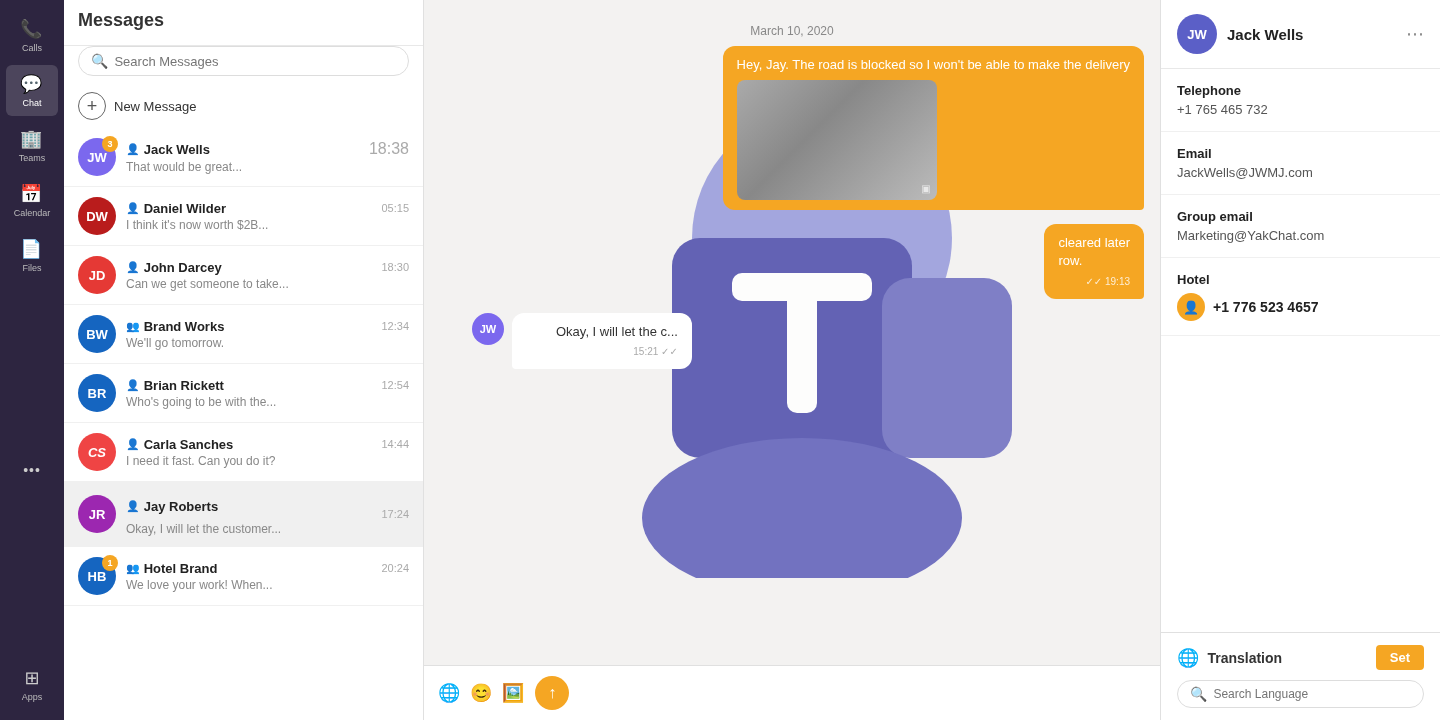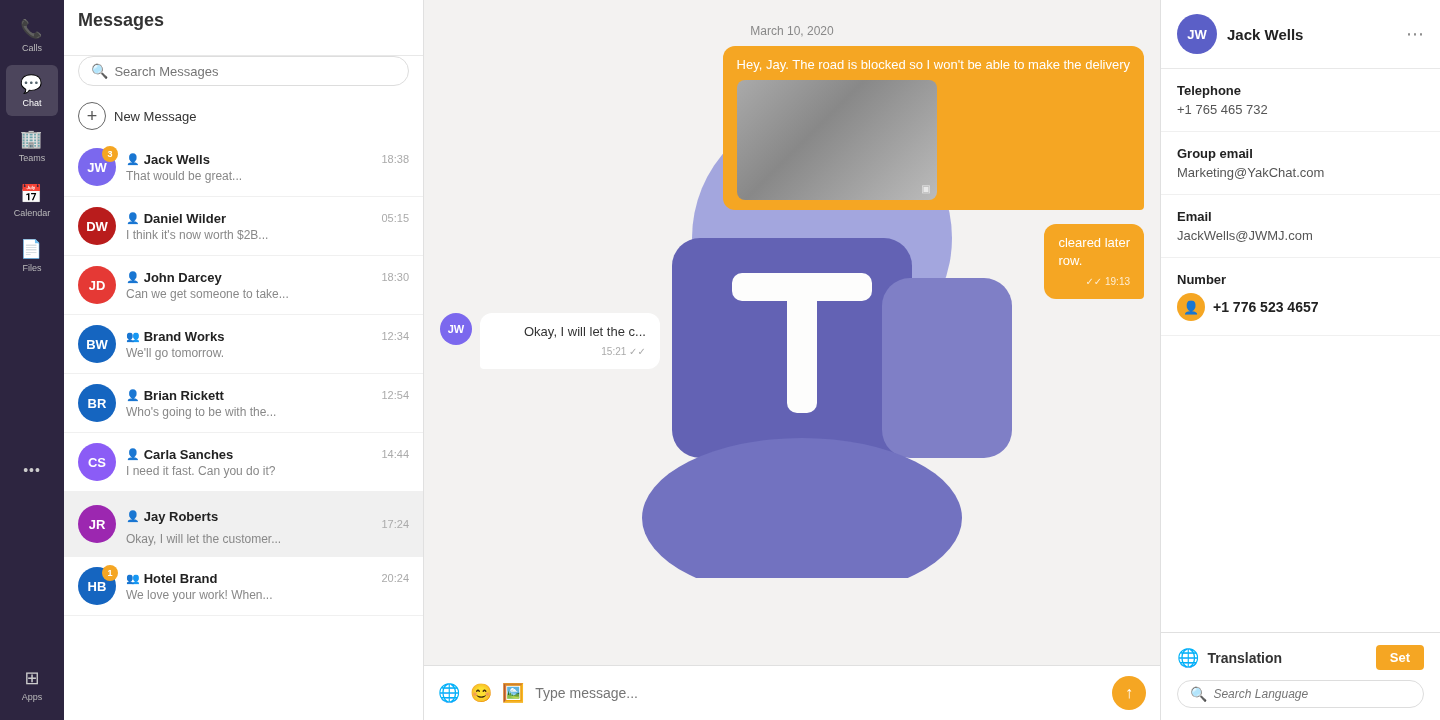--- a/index.html
+++ b/index.html
@@ -37,21 +37,21 @@
     
     .message-list-panel {
       width: 360px;
       background: #fff;
       display: flex;
       flex-direction: column;
       border-right: 1px solid #e0e0e0;
       flex-shrink: 0;
     }
     .panel-header {
-      padding: 10px 14px 16px;
+      padding: 10px 14px 6px;
       border-bottom: 1px solid #e8e8e8;
     }
     .panel-title {
       font-size: 18px;
       font-weight: 600;
       color: #333;
       margin-bottom: 8px;
     }
     .filter-row {
       display: flex;
@@ -175,20 +175,21 @@
       padding: 12px 16px;
       overflow-y: auto;
       position: relative;
       z-index: 2;
     }
     .msg-row {
       display: flex;
       margin-bottom: 14px;
       align-items: flex-start;
       gap: 8px;
+      margin-left: 32px;
     }
     .msg-row.right { justify-content: flex-end; }
     .msg-avatar {
       width: 32px; height: 32px;
       border-radius: 50%;
       background: #7b68ee;
       display: flex; align-items: center; justify-content: center;
       font-size: 11px; font-weight: 700; color: #fff;
       flex-shrink: 0;
     }
@@ -302,21 +303,21 @@
       padding: 5px 14px;
       font-size: 13px;
       font-weight: 600;
       cursor: pointer;
     }
     .search-lang-row {
       display: flex; align-items: center; gap: 6px;
       border: 1px solid #ddd; border-radius: 20px; padding: 5px 12px;
     }
     .search-lang-row input {
-      border: none; outline: none; font-size: 12px; color: #8b5cf6; background: transparent; width: 100%; font-style: italic;
+      border: none; outline: none; font-size: 12px; color: #8b5cf6; background: transparent; width: 100%;
     }
   </style>
 </head>
 <body>
 
 <nav class="sidebar">
   <div class="sidebar-item">
     <span class="sidebar-icon">📞</span>
     <span class="sidebar-label">Calls</span>
   </div>
@@ -358,21 +359,21 @@
     <span>New Message</span>
   </div>
   <div class="contact-list">
 
   <div class="contact-item">
         <div class="avatar" style="background: rgb(123, 104, 238);">JW<div class="avatar-badge">3</div></div>
         <div class="contact-info">
           <div class="contact-name-row">
             <span class="contact-icon">👤</span>
             <span class="contact-name">Jack Wells</span>
-            <span style="font-size: 11px; color: rgb(170, 170, 170); margin-left: auto;">18:38</span>
+            <span style="font-size: 16px; color: rgb(170, 170, 170); margin-left: auto;">18:38</span>
           </div>
           <div class="contact-preview">That would be great...</div>
         </div>
       </div>
       <div class="contact-item">
         <div class="avatar" style="background: #b91c1c;">DW</div>
         <div class="contact-info">
           <div class="contact-name-row">
             <span class="contact-icon">👤</span>
             <span class="contact-name">Daniel Wilder</span>
@@ -408,21 +409,21 @@
         <div class="contact-info">
           <div class="contact-name-row">
             <span class="contact-icon">👤</span>
             <span class="contact-name">Brian Rickett</span>
             <span style="font-size: 11px; color: rgb(170, 170, 170); margin-left: auto;">12:54</span>
           </div>
           <div class="contact-preview">Who's going to be with the...</div>
         </div>
       </div>
       <div class="contact-item">
-        <div class="avatar" style="background: #8b5cf6;">CS</div>
+        <div class="avatar" style="background: #ef4444; font-style: italic;">CS</div>
         <div class="contact-info">
           <div class="contact-name-row">
             <span class="contact-icon">👤</span>
             <span class="contact-name">Carla Sanches</span>
             <span style="font-size: 11px; color: rgb(170, 170, 170); margin-left: auto;">14:44</span>
           </div>
           <div class="contact-preview">I need it fast. Can you do it?</div>
         </div>
       </div>
       <div class="contact-item active">
@@ -495,49 +496,48 @@
         <div>Okay, I will let the c...</div>
         <div class="bubble-meta dark">15:21 ✓✓</div>
       </div>
     </div>
   </div>
 
   <div class="chat-input-bar">
     <span class="input-icon">🌐</span>
     <span class="input-icon">😊</span>
     <span class="input-icon">🖼️</span>
-    <input type="text" placeholder="Type message..." style="">
     <div class="send-btn">↑</div>
   </div>
 </div>
 
 <div class="right-panel">
   <div class="right-panel-header">
     <div class="rp-avatar">JW</div>
     <div class="rp-name">Jack Wells</div>
     <span class="rp-icon-top">⋯</span>
   </div>
 
   <div class="rp-info-section">
     <div class="rp-label">Telephone</div>
     <div class="rp-value">+1 765 465 732</div>
   </div>
 
   <div class="rp-info-section">
+    <div class="rp-label">Email</div>
+    <div class="rp-value">JackWells@JWMJ.com</div>
+  </div>
+
+  <div class="rp-info-section">
     <div class="rp-label">Group email</div>
     <div class="rp-value">Marketing@YakChat.com</div>
   </div>
 
   <div class="rp-info-section">
-    <div class="rp-label">Email</div>
-    <div class="rp-value">JackWells@JWMJ.com</div>
-  </div>
-
-  <div class="rp-info-section">
-    <div class="rp-label">Number</div>
+    <div class="rp-label">Hotel</div>
     <div class="rp-number-row">
       <div class="rp-number-icon">👤</div>
       <div class="rp-number-value">+1 776 523 4657</div>
     </div>
   </div>
 
   <div class="right-panel-footer">
     <div class="translation-row">
       <span class="globe-icon">🌐</span>
       <span class="translation-label">Translation</span>

